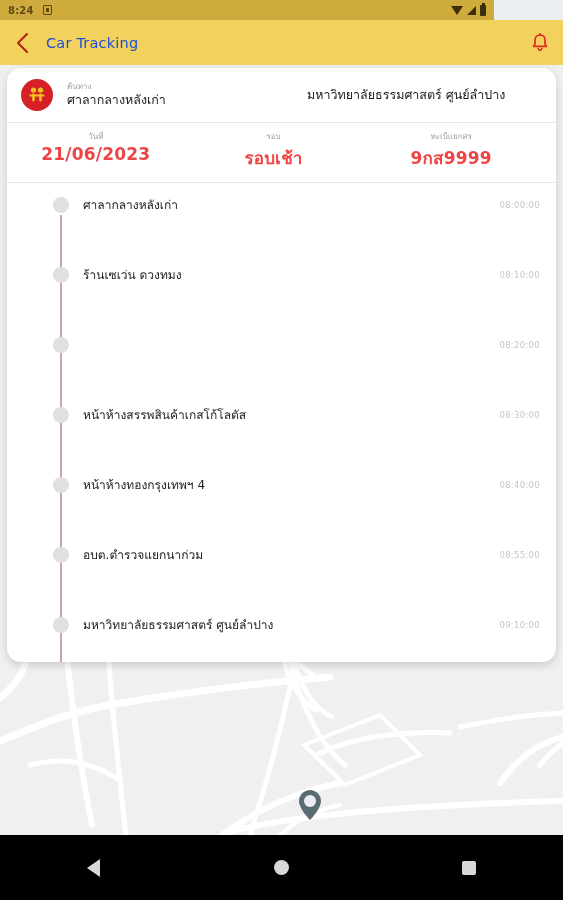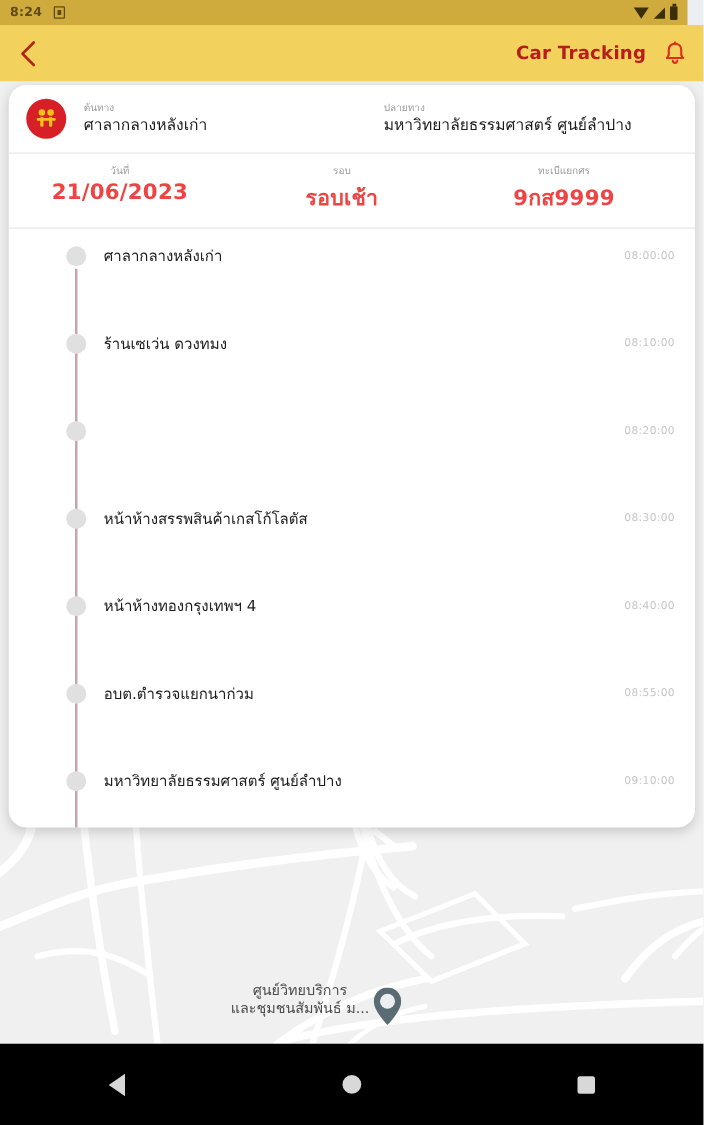--- a/index.html
+++ b/index.html
@@ -17,21 +17,21 @@
     width: 563px;
     height: 900px;
     background: #eceff1;
     overflow: hidden;
   }
 
   
   .statusbar {
     position: absolute;
     top: 0; left: 0;
-    width: 550px;
+    width: 494px;
     height: 20px;
     background: #cfab3e;
     display: flex;
     align-items: center;
     padding: 0 8px;
     z-index: 30;
   }
   .status-time {
     font-size: 10px;
     color: #5d4a14;
@@ -95,24 +95,24 @@
     z-index: 25;
   }
   .back-btn {
     width: 46px; height: 45px;
     display: flex; align-items: center; justify-content: center;
     cursor: pointer;
   }
   .back-btn svg { display: block; }
   .appbar-title {
     flex: 1;
-    text-align: right;
+    text-align: left;
     font-size: 14.5px;
-    font-weight: bold;
-    color: #b91c1c;
+    font-weight: normal;
+    color: #1d4ed8;
     letter-spacing: 0.2px;
   }
   .bell-btn {
     width: 46px; height: 45px;
     display: flex; align-items: center; justify-content: center;
     cursor: pointer;
   }
   .bell-btn svg { display: block; }
 
   
@@ -321,22 +321,20 @@
         <path d="M316 690 C 350 672, 400 666, 450 668" stroke-width="5"></path>
         <path d="M460 662 C 490 656, 520 650, 563 648" stroke-width="5"></path>
         <path d="M500 718 C 520 690, 540 678, 563 672" stroke-width="6"></path>
         <path d="M540 700 C 552 686, 560 680, 563 678" stroke-width="5"></path>
         <path d="M304 680 L 380 650 L 420 690 L 345 720 Z" stroke-width="4"></path>
         <path d="M320 580 C 330 565, 348 558, 360 566 C 370 574, 362 586, 350 584" stroke-width="4"></path>
         <path d="M280 770 C 300 752, 320 744, 340 740" stroke-width="4"></path>
       </g>
     </svg>
 
-    <div class="map-label">ศูนย์วิทยบริการ
-และชุมชนสัมพันธ์ ม...</div>
 
     <div class="map-pin">
       <svg width="22" height="30" viewBox="0 0 22 30">
         <path d="M11 0 C 5 0, 0 5, 0 11 C 0 19, 11 30, 11 30 C 11 30, 22 19, 22 11 C 22 5, 17 0, 11 0 Z" fill="#5a6b73"></path>
         <circle cx="11" cy="11" r="6" fill="#eceff1"></circle>
       </svg>
     </div>
 
   </div>
 
@@ -350,21 +348,20 @@
           <rect x="5.2" y="8.4" width="2.6" height="8" rx="1.1" fill="#f2c21a"></rect>
           <rect x="12.2" y="8.4" width="2.6" height="8" rx="1.1" fill="#f2c21a"></rect>
           <rect x="2.4" y="9.4" width="15.2" height="2.1" rx="1" fill="#f2c21a"></rect>
         </svg>
       </div>
       <div class="route-col-origin">
         <div class="mini-label">ต้นทาง</div>
         <div class="route-value">ศาลากลางหลังเก่า</div>
       </div>
       <div class="route-col-dest">
-        <div class="mini-label">ปลายทาง</div>
         <div class="route-value">มหาวิทยาลัยธรรมศาสตร์ ศูนย์ลำปาง</div>
       </div>
     </div>
 
     <div class="divider"></div>
 
     <div class="meta-row">
       <div class="meta-cell">
         <div class="meta-label">วันที่</div>
         <div class="meta-value">21/06/2023</div>

